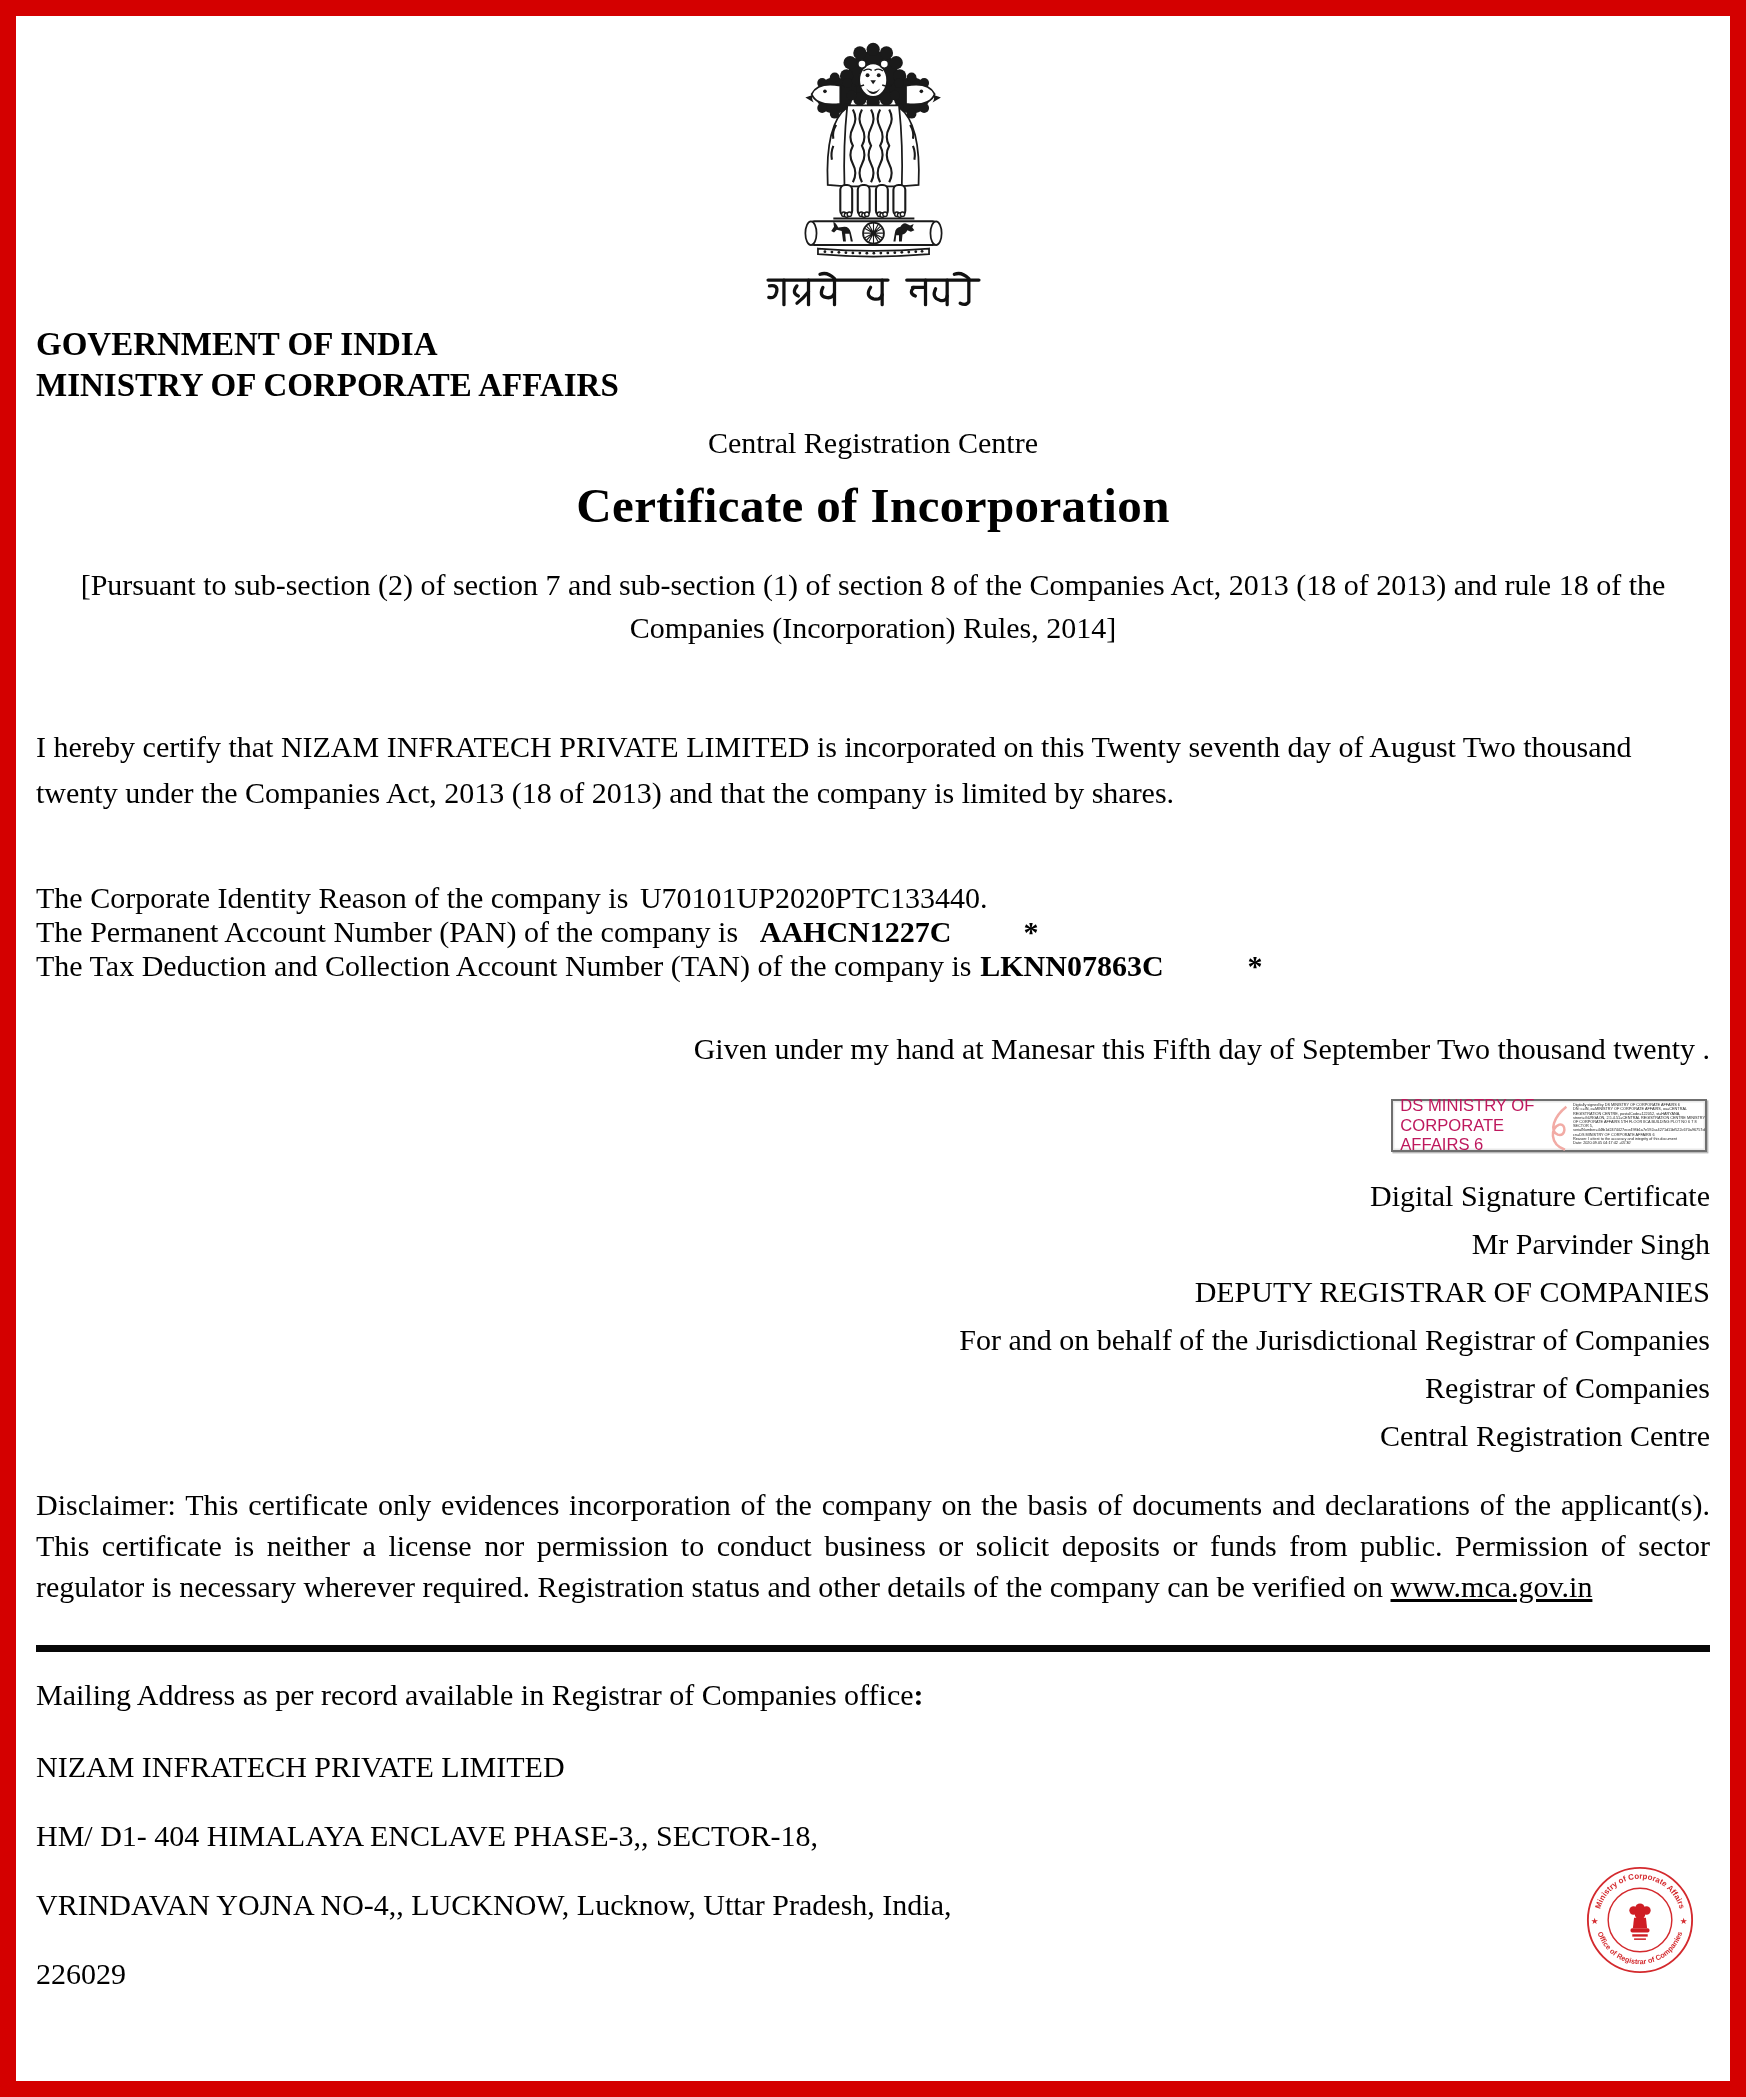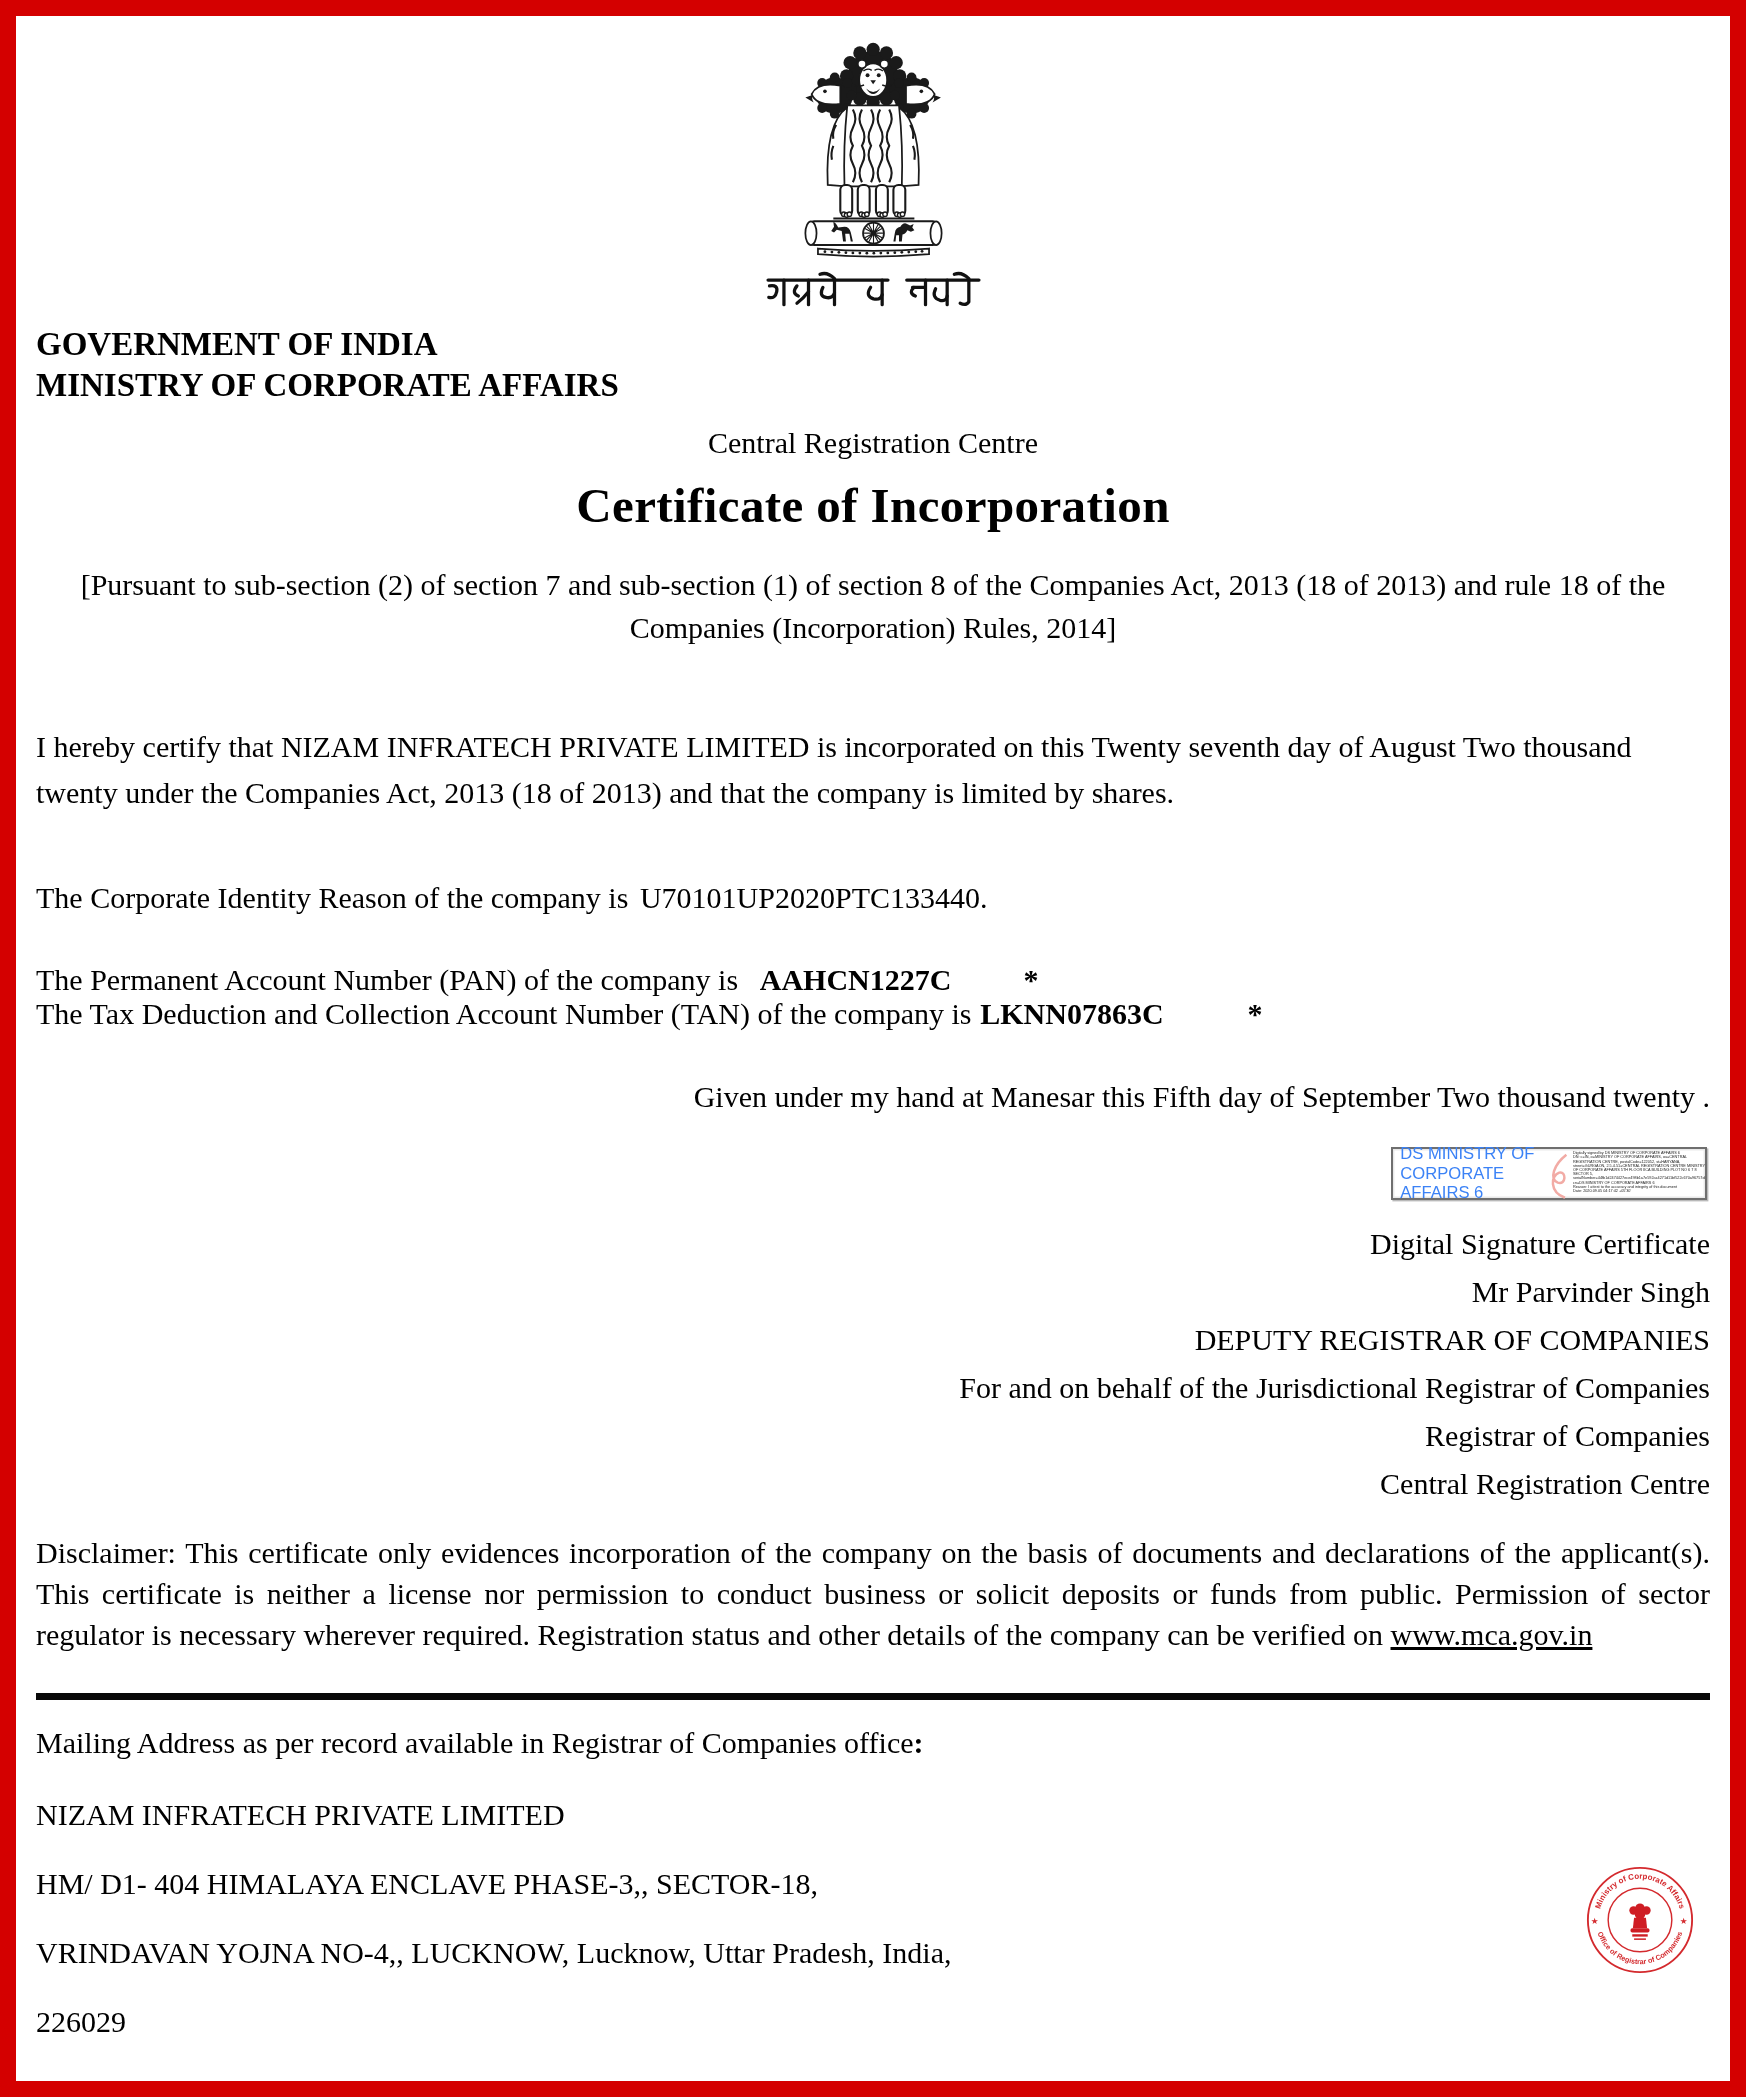--- a/index.html
+++ b/index.html
@@ -19,40 +19,40 @@
   .motto-row{margin-top:1.4px;text-align:center;}
   .sr-only{position:absolute;width:0.7px;height:0.7px;overflow:hidden;clip-path:inset(50%);white-space:nowrap;}
   .h-gov{font-size:33px;font-weight:bold;line-height:41px;text-align:left;}
   .h-gov.first{margin-top:11.6px;}
   .h-centre{font-size:30px;margin-top:20px;text-align:center;}
   .h-title{font-size:49px;font-weight:bold;margin-top:17.3px;text-align:center;letter-spacing:0.4px;}
   .pursuant{font-size:30px;line-height:43px;margin:29px auto 0 auto;max-width:1589px;text-align:center;}
   .certify{font-size:30px;line-height:46px;margin:75px 0 0 0;text-align:left;}
   .fact-line{font-size:30px;margin:0;text-align:left;white-space:nowrap;}
   .fact-cin{margin-top:65px;}
-  .fact-pan{margin-top:48px;}
+  .fact-pan{}
   .fact-tan{}
   .fact-given{margin-top:49px;text-align:right;}
   .fact-value{margin-left:11.6px;}
   .fact-value.bold{font-weight:bold;margin-left:21.7px;}
   .fact-value.bold.tan{margin-left:8.7px;}
   .asterisk{margin-left:72px;font-weight:bold;}
   .asterisk.tan{margin-left:84px;}
 
   .stamp-row{margin-top:33px;display:flex;justify-content:flex-end;padding-right:2.9px;}
   .stamp-box{
     position:relative;width:316px;height:53px;background:#fff;
     border:2.2px solid #6f6f6f;
     box-shadow:inset 0 0 0 1.4px #e9e9e9, 1.4px 1.4px 0 #b9b9b9;
     display:flex;align-items:center;box-sizing:border-box;
   }
   .stamp-name{
     padding-left:7.2px;width:150px;
     font-family:"Liberation Sans","DejaVu Sans",sans-serif;
-    font-size:16.6px;line-height:19.5px;color:#3b82f6;
+    font-size:16.6px;line-height:19.5px;color:#be185d;
   }
   .stamp-flourish{position:absolute;left:149px;top:0.7px;}
   .stamp-details-clip{margin-left:24.6px;width:134px;height:45px;overflow:hidden;}
   .stamp-details{
     width:269px;transform:scale(0.5);transform-origin:0 0;
     font-family:"Liberation Sans","DejaVu Sans",sans-serif;
     font-size:7.6px;line-height:8.4px;color:#222;
   }
   .sig-block{margin-top:20px;text-align:right;font-size:30px;line-height:48px;}
   .disclaimer{font-size:30px;line-height:41px;text-align:justify;margin:24.6px 0 0 0;}

